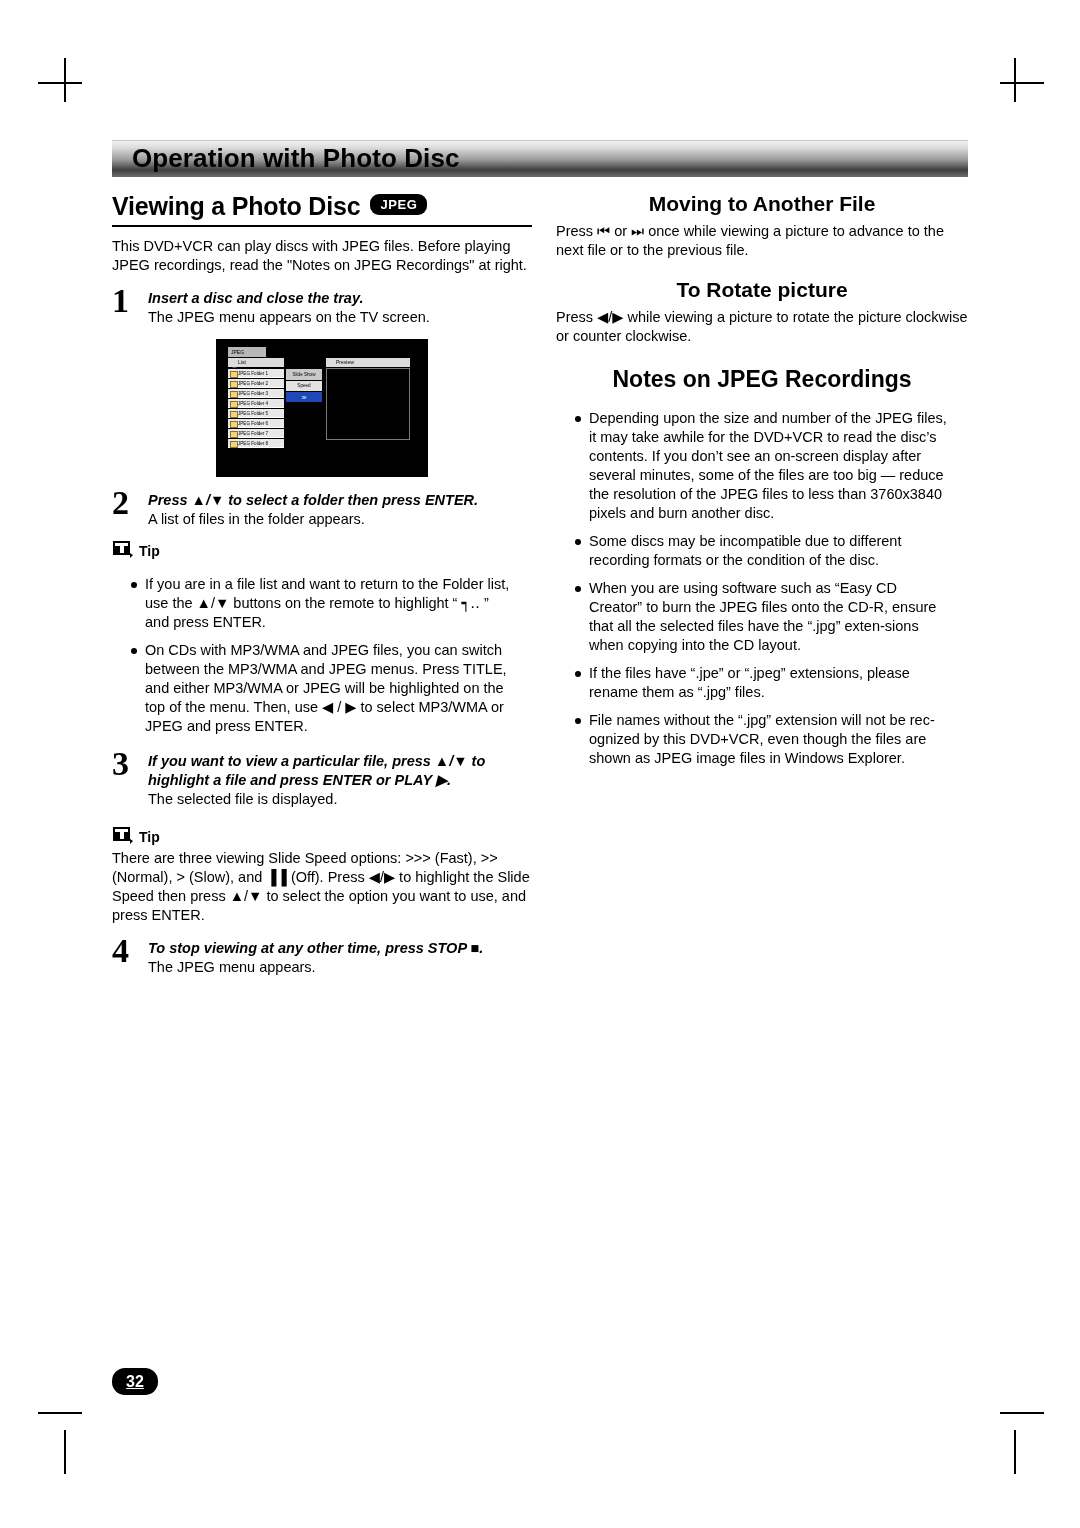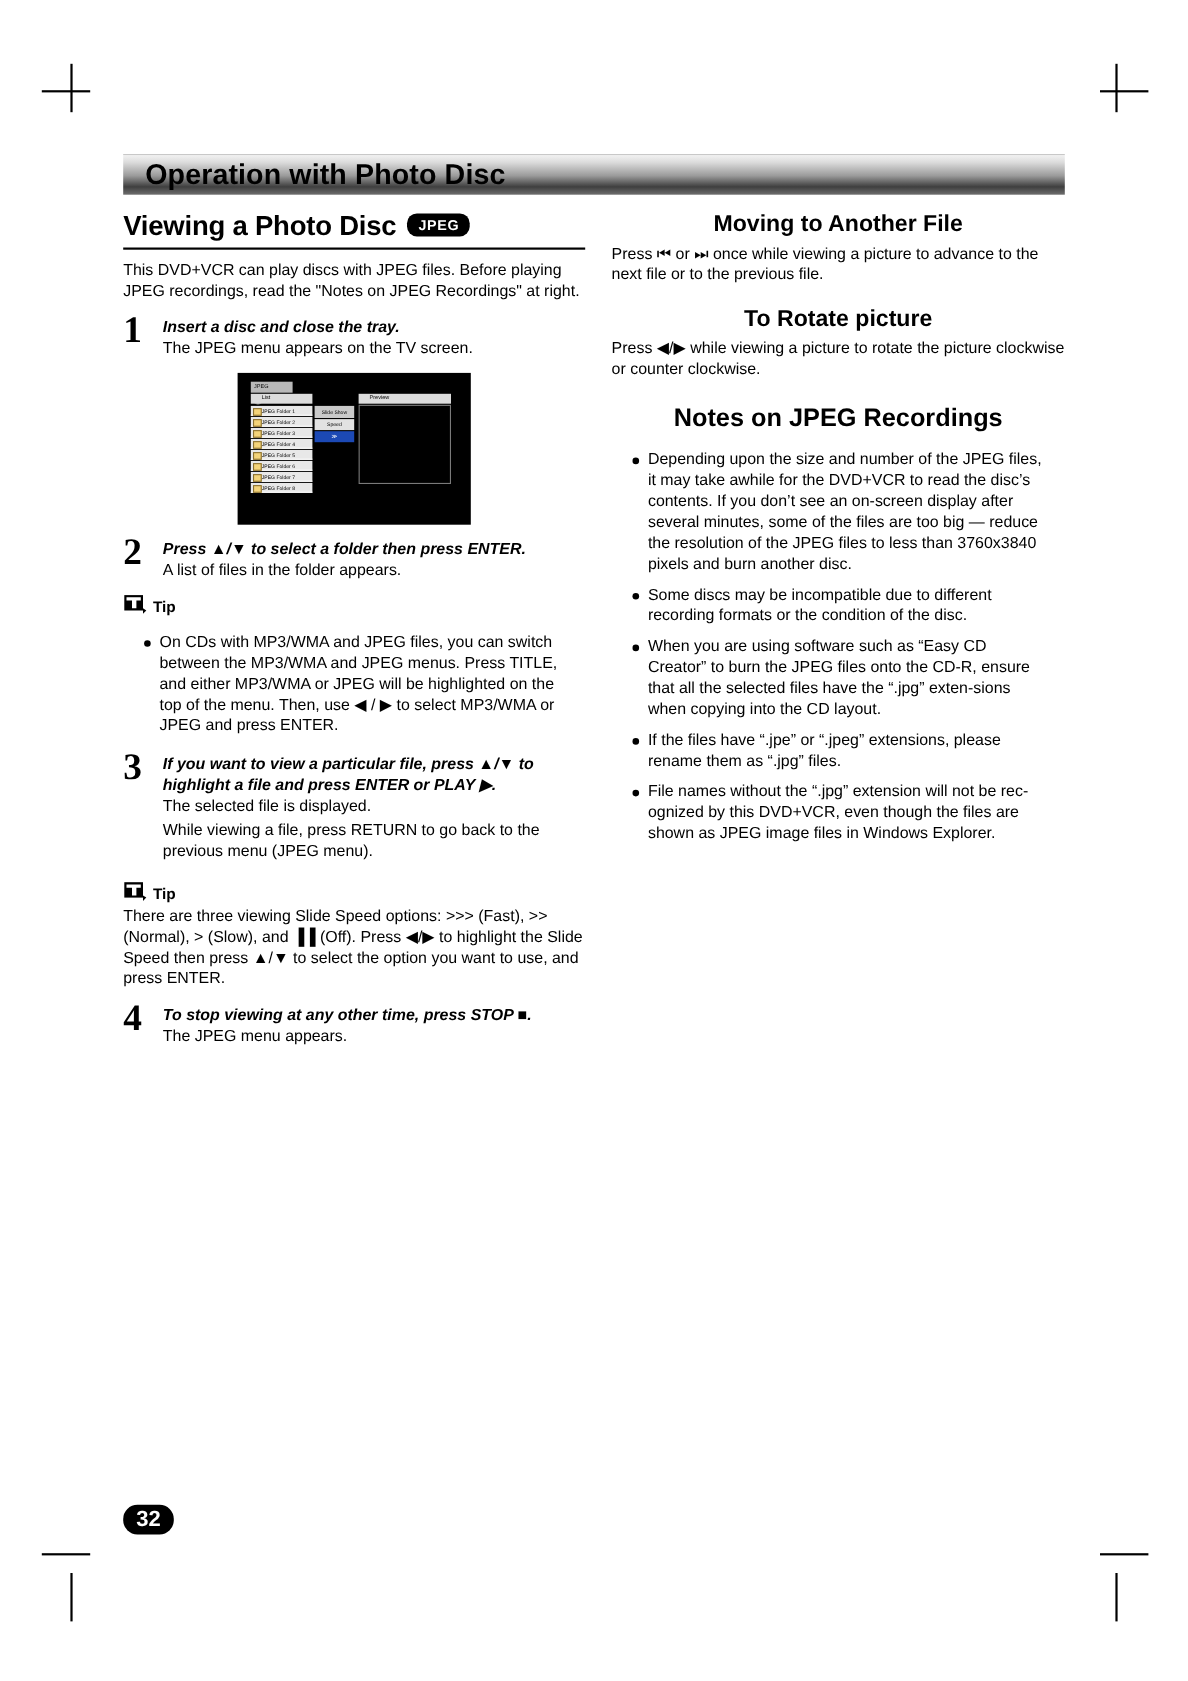--- a/index.html
+++ b/index.html
@@ -290,25 +290,26 @@
   
   .pagenum {
     position: absolute;
     left: 112px;
     top: 1368px;
     width: 46px;
     height: 27px;
     border-radius: 13px;
     background: #000;
     color: #fff;
-    font-size: 20px;
+    font-size: 16px;
     font-weight: bold;
     display: flex;
     align-items: center;
     justify-content: center;
+    text-decoration: underline;
   }
 </style>
 </head>
 <body>
 
 <div class="page">
 
   <div class="crop v" style="left:64px; top:58px;"></div>
   <div class="crop h" style="left:38px; top:82px;"></div>
   <div class="crop v" style="left:1014px; top:58px;"></div>
@@ -372,28 +373,28 @@
       <span class="tip-icon">
         <svg width="22" height="20" viewBox="0 0 22 20" xmlns="http://www.w3.org/2000/svg">
           <rect x="1" y="2" width="17" height="14" fill="#000"></rect>
           <path d="M3 4 L16 4 L16 7 L12 7 L12 14 L8 14 L8 7 L3 7 Z" fill="#fff"></path>
           <path d="M18 14 L21 16 L18 19 Z" fill="#000"></path>
         </svg>
       </span>
       <span class="tip-label">Tip</span>
     </div>
     <ul class="bullets">
+      <li>If you are in a file list and want to return to the Folder list, use the ▲/▼ buttons on the remote to highlight “ ┑‥ ” and press ENTER.</li>
       <li>On CDs with MP3/WMA and JPEG files, you can switch between the MP3/WMA and JPEG menus. Press TITLE, and either MP3/WMA or JPEG will be highlighted on the top of the menu. Then, use ◀ / ▶ to select MP3/WMA or JPEG and press ENTER.</li>
     </ul>
 
     <div class="step" style="margin-top:14px;">
       <div class="step-num">3</div>
       <p class="step-title">If you want to view a particular file, press ▲/▼ to highlight a file and press ENTER or PLAY ▶.</p>
       <p class="step-body">The selected file is displayed.</p>
-      <p class="step-body" style="margin-top:3px;">While viewing a file, press RETURN to go back to the previous menu (JPEG menu).</p>
     </div>
 
     <div class="tip-head" style="margin-top:16px;">
       <span class="tip-icon">
         <svg width="22" height="20" viewBox="0 0 22 20" xmlns="http://www.w3.org/2000/svg">
           <rect x="1" y="2" width="17" height="14" fill="#000"></rect>
           <path d="M3 4 L16 4 L16 7 L12 7 L12 14 L8 14 L8 7 L3 7 Z" fill="#fff"></path>
           <path d="M18 14 L21 16 L18 19 Z" fill="#000"></path>
         </svg>
       </span>

